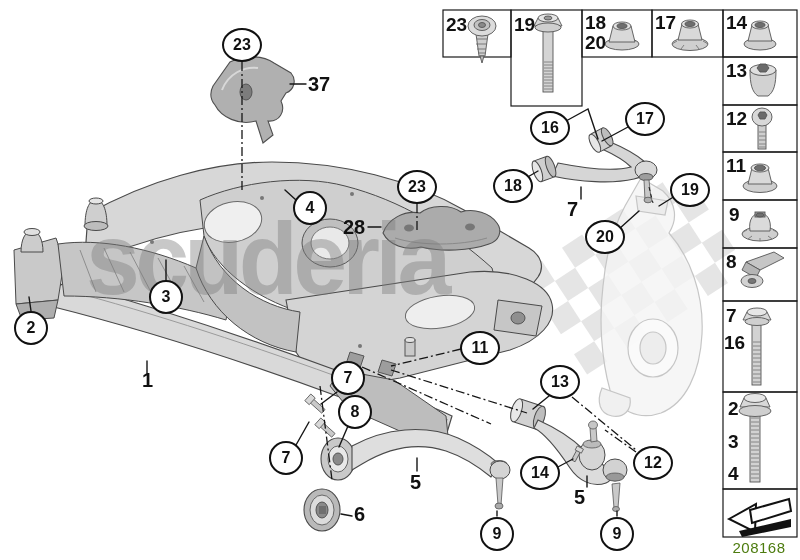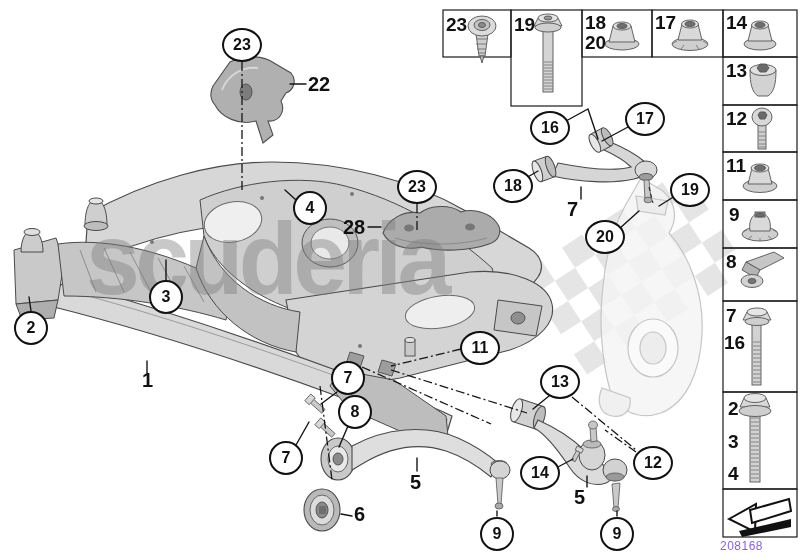--- a/index.html
+++ b/index.html
@@ -16,22 +16,22 @@
   
   .co{position:absolute;z-index:10;display:flex;align-items:center;justify-content:center;
       box-sizing:border-box;border:2px solid #111;border-radius:50%;background:#fff;
       font-weight:bold;font-size:16px;color:#111;}
   .co.w2{width:40px;height:34px;}
   .co.w1{width:34px;height:34px;}
   
   .lbl{position:absolute;z-index:10;font-weight:bold;font-size:20px;line-height:1;color:#111;}
   
   .slbl{position:absolute;z-index:10;font-weight:bold;font-size:19px;line-height:1;color:#111;}
-  .dn{position:absolute;left:720px;top:539px;width:78px;z-index:10;
-      font-size:12px;color:#8b5cf6;letter-spacing:.5px;}
+  .dn{position:absolute;left:720px;top:539px;width:78px;z-index:10;text-align:center;
+      font-size:15px;color:#4d7c0f;letter-spacing:.5px;}
 </style>
 </head>
 <body>
 
 <div class="stage">
 
 <svg class="art" width="800" height="560" viewBox="0 0 800 560">
 
   <g opacity="0.45" fill="#c6c6c6" transform="rotate(-33 640 265)">
     <rect x="536" y="208" width="24" height="24"></rect>
@@ -307,21 +307,21 @@
 <div class="co w2" style="left:460px;top:331px">11</div>
 <div class="co w1" style="left:331px;top:361px">7</div>
 <div class="co w1" style="left:338px;top:395px">8</div>
 <div class="co w1" style="left:269px;top:441px">7</div>
 <div class="co w2" style="left:540px;top:365px">13</div>
 <div class="co w2" style="left:520px;top:456px">14</div>
 <div class="co w2" style="left:633px;top:446px">12</div>
 <div class="co w1" style="left:480px;top:517px">9</div>
 <div class="co w1" style="left:600px;top:517px">9</div>
 
-<div class="lbl" style="left:308px;top:74px">22</div>
+<div class="lbl" style="left:308px;top:74px">37</div>
 <div class="lbl" style="left:343px;top:217px">28</div>
 <div class="lbl" style="left:567px;top:199px">7</div>
 <div class="lbl" style="left:142px;top:370px">1</div>
 <div class="lbl" style="left:410px;top:472px">5</div>
 <div class="lbl" style="left:354px;top:504px">6</div>
 <div class="lbl" style="left:574px;top:487px">5</div>
 
 <div class="slbl" style="left:446px;top:15px">23</div>
 <div class="slbl" style="left:514px;top:15px">19</div>
 <div class="slbl" style="left:585px;top:13px">18</div>

